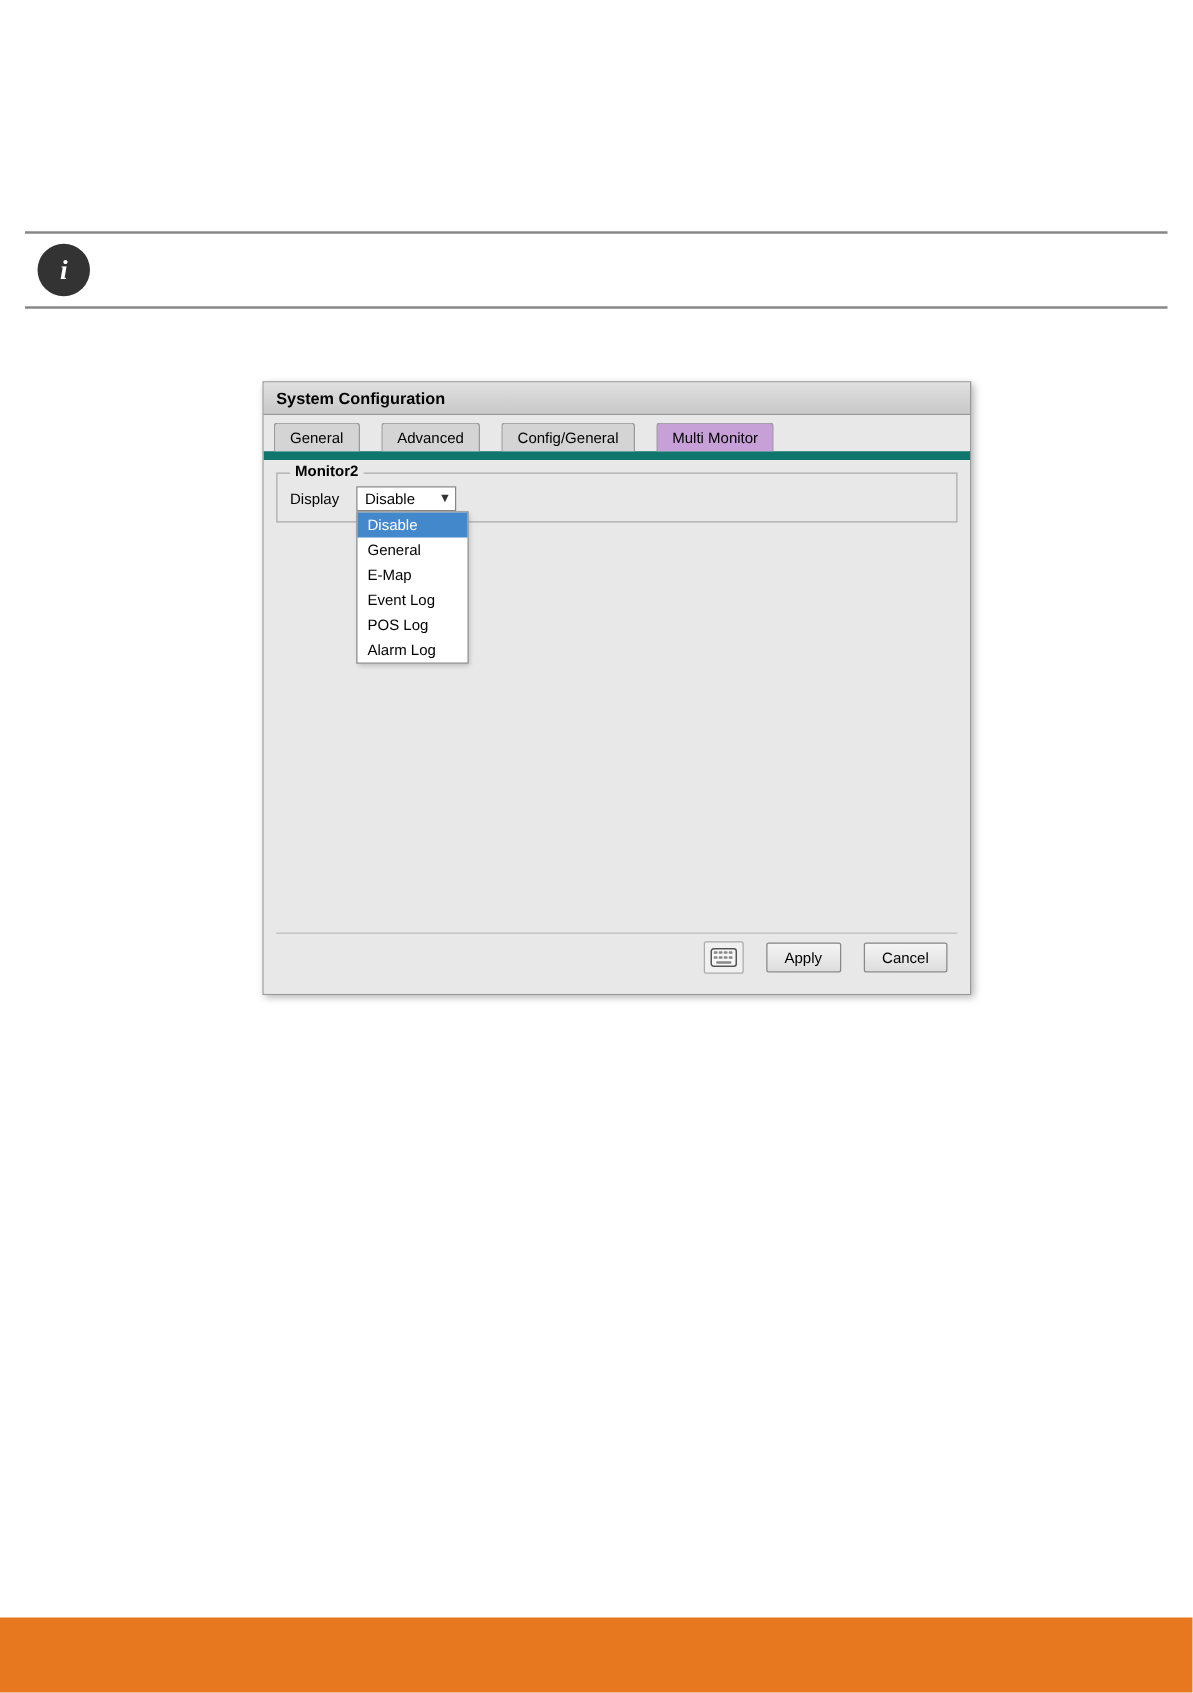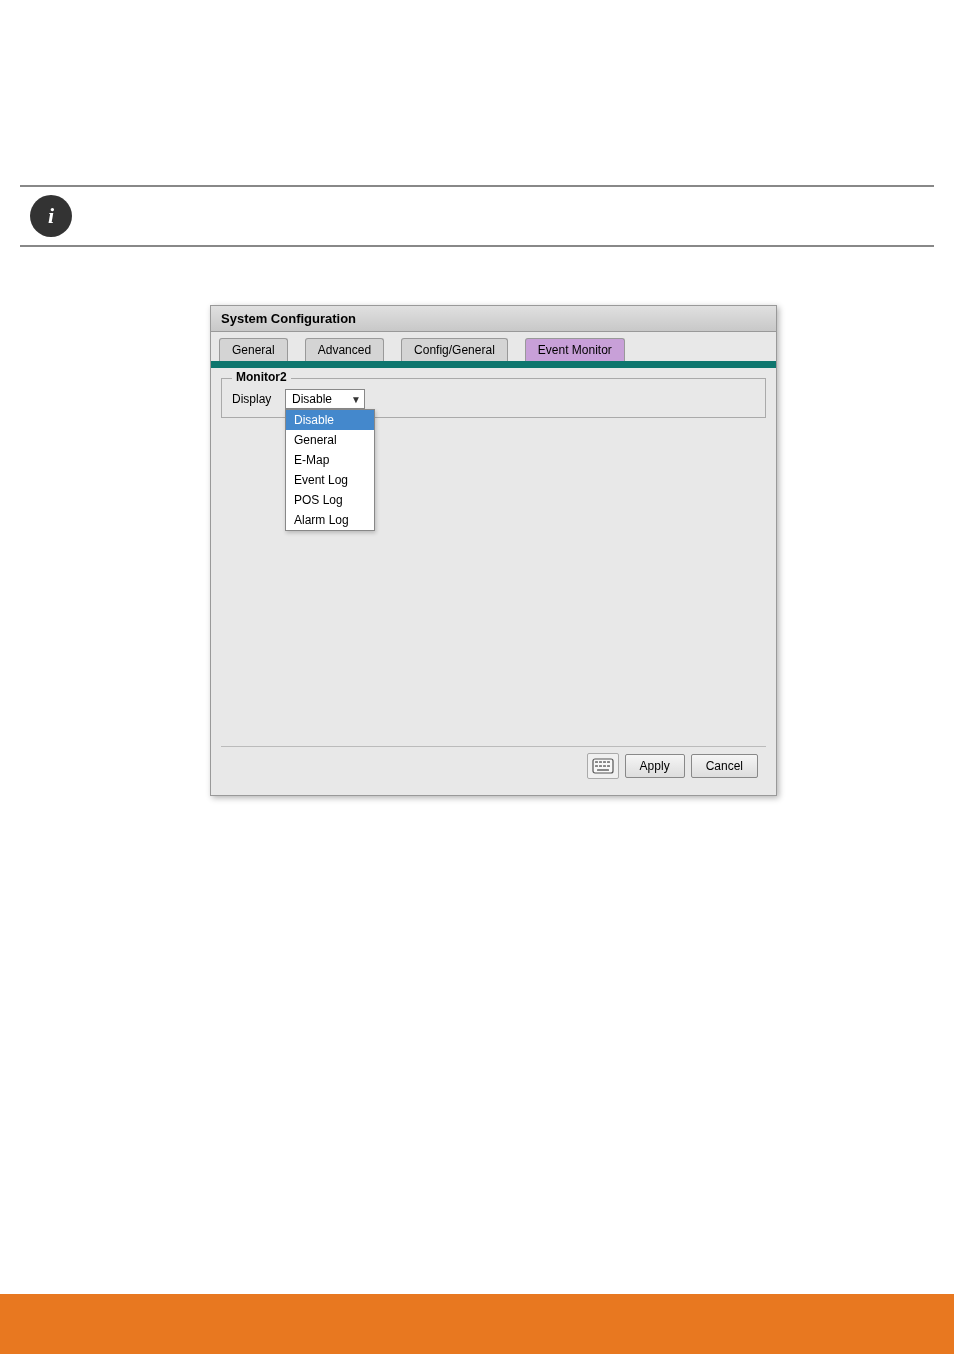--- a/index.html
+++ b/index.html
@@ -188,21 +188,21 @@
     
     .content-spacer {
       height: 320px;
     }
 
     
     .button-row {
       display: flex;
       justify-content: flex-end;
       align-items: center;
-      gap: 6px;
+      gap: 18px;
       padding: 6px 8px;
       border-top: 1px solid #bbb;
     }
 
     .keyboard-icon {
       width: 32px;
       height: 26px;
       border: 1px solid #aaa;
       background: #f0f0f0;
       display: flex;
@@ -250,21 +250,21 @@
     <div class="tab">
       <span>General</span>
     </div>
     <div class="tab">
       <span>Advanced</span>
     </div>
     <div class="tab">
       <span>Config/General</span>
     </div>
     <div class="tab active">
-      <span>Event Monitor</span>
+      <span>Multi Monitor</span>
     </div>
   </div>
 
   <div class="dialog-content">
 
     <div class="group-box">
       <span class="group-label">Monitor2</span>
 
       <div class="display-row">
         <span class="display-label">Display</span>

